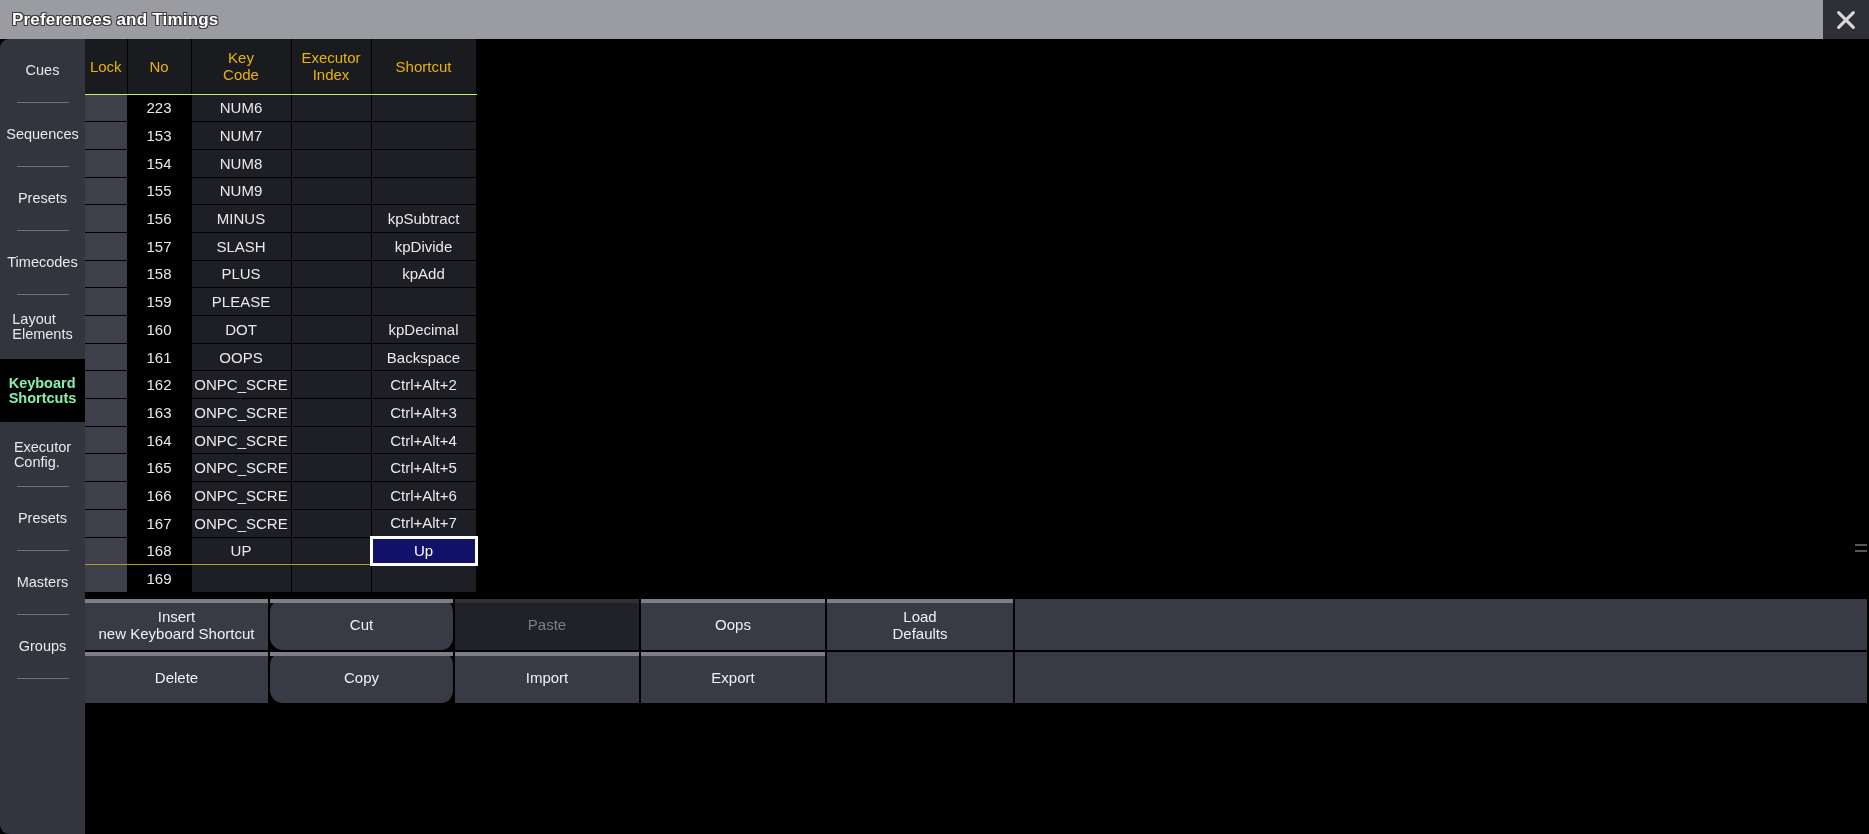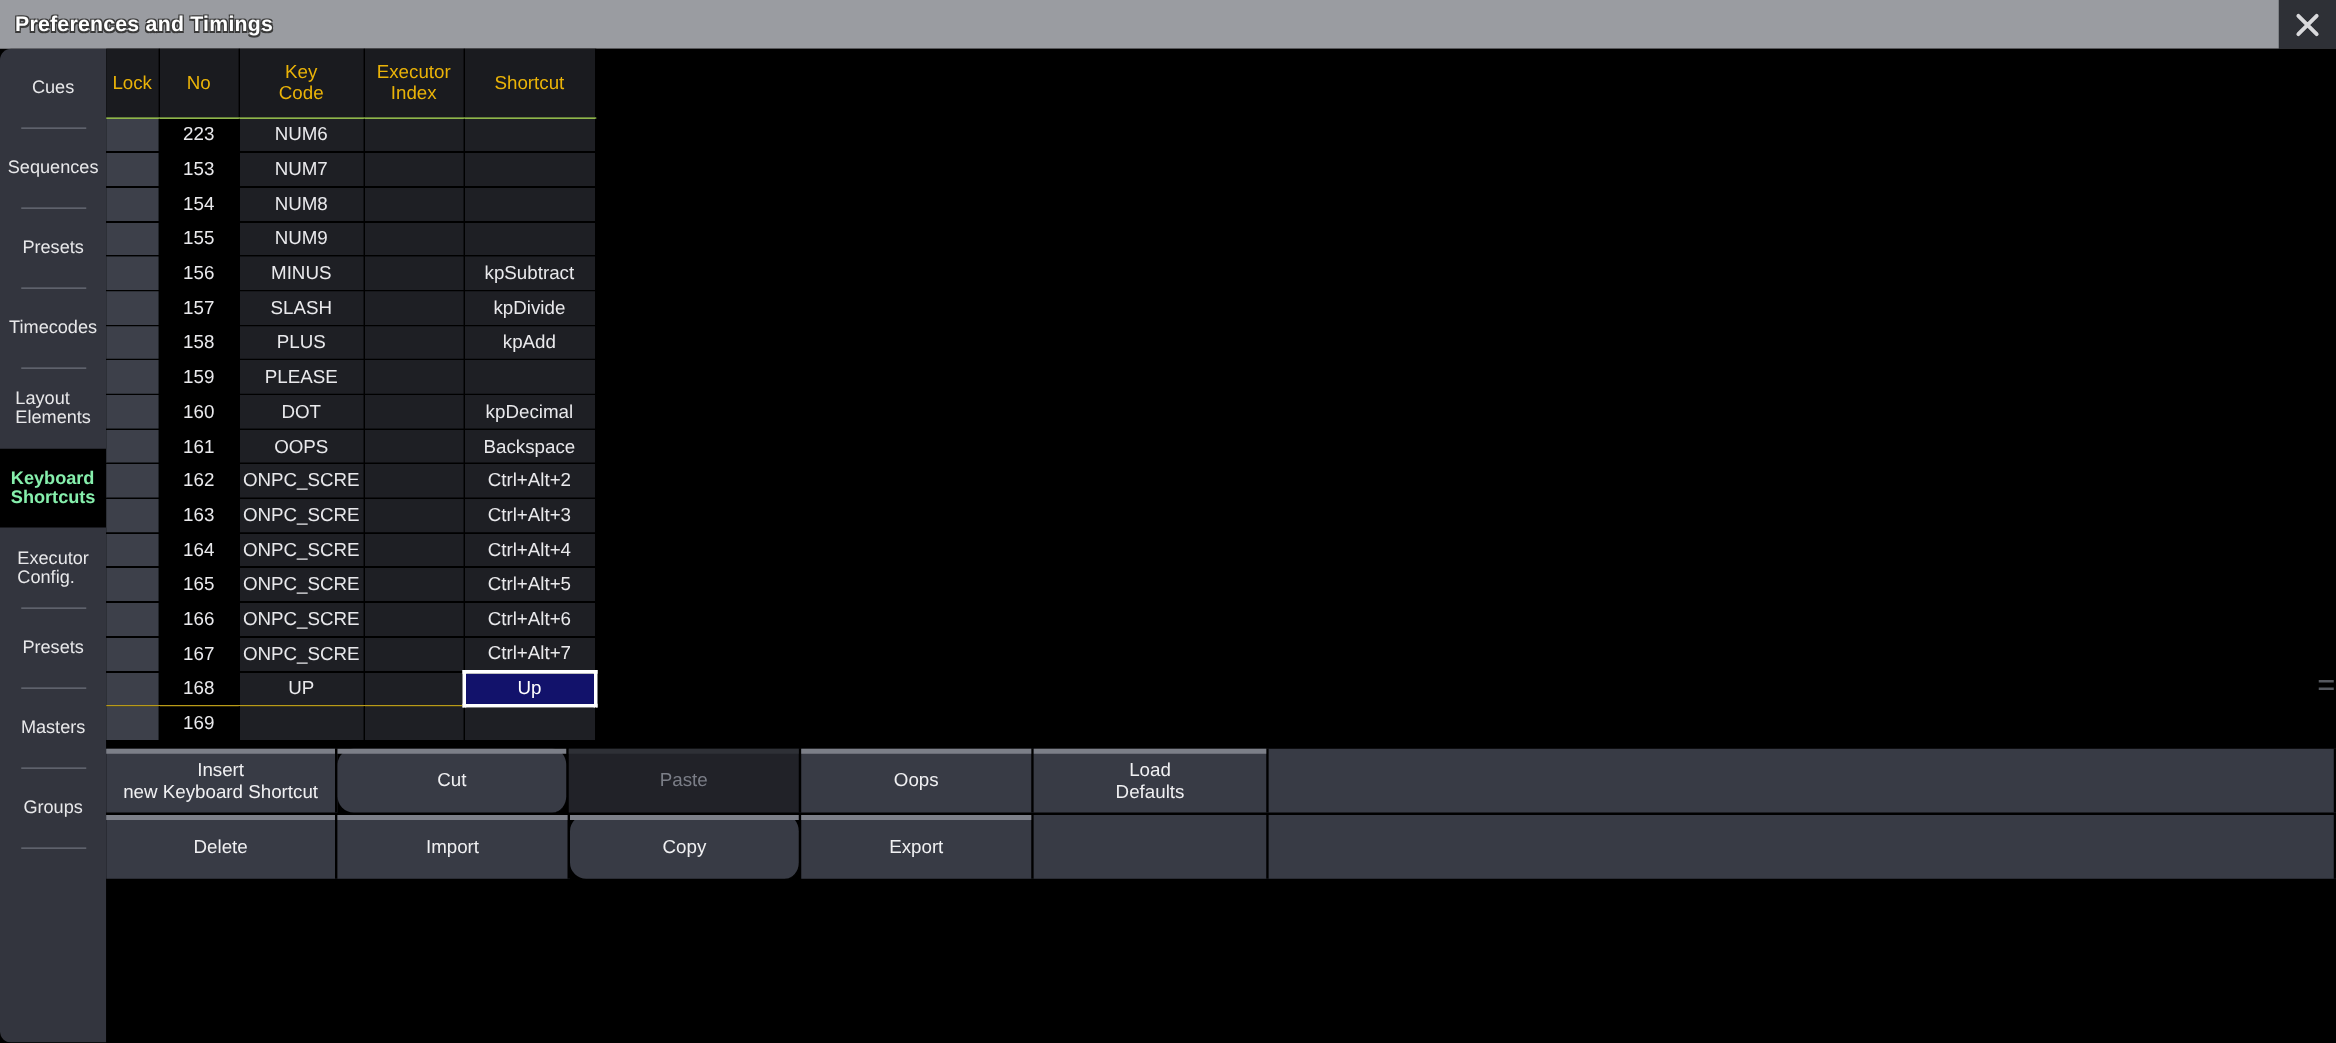--- a/index.html
+++ b/index.html
@@ -368,22 +368,22 @@
 new Keyboard Shortcut</div>
         <div class="btn w2">Cut</div>
         <div class="btn w3 disabled">Paste</div>
         <div class="btn w4">Oops</div>
         <div class="btn w5">Load
 Defaults</div>
         <div class="btn wrest blank nocap"></div>
       </div>
     <div class="btn-row" id="btn-row-2">
         <div class="btn w1">Delete</div>
+        <div class="btn w2">Copy</div>
         <div class="btn w3">Import</div>
-        <div class="btn w2">Copy</div>
         <div class="btn w4">Export</div>
         <div class="btn w5 blank nocap"></div>
         <div class="btn wrest blank nocap"></div>
       </div>
   </div>
 
   <div class="scroll-handle">
     <span></span>
     <span></span>
   </div>

